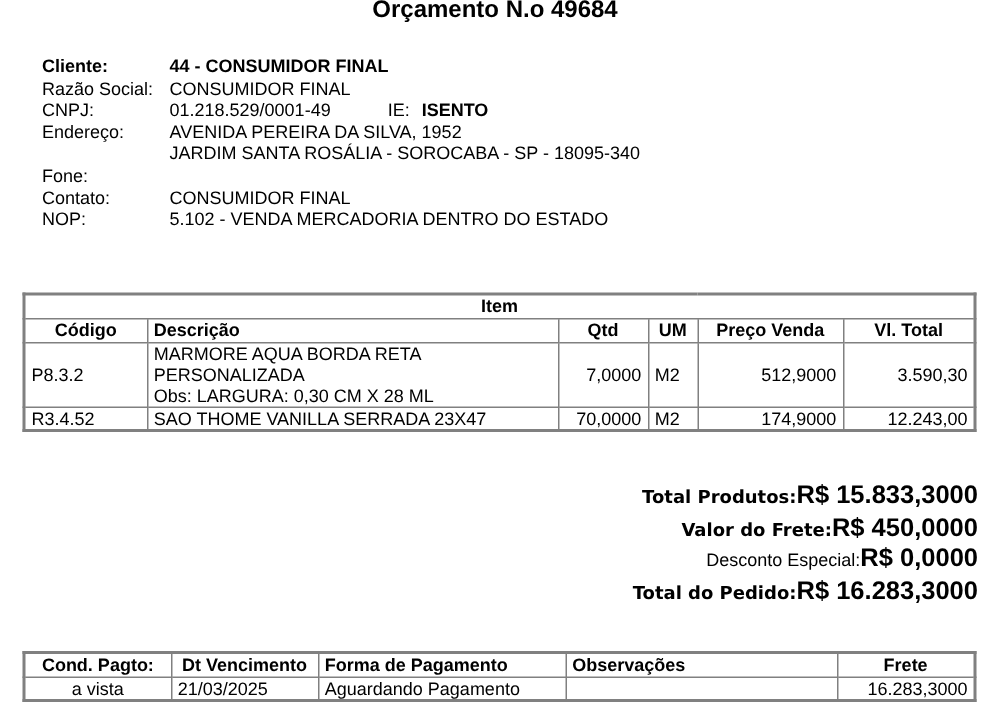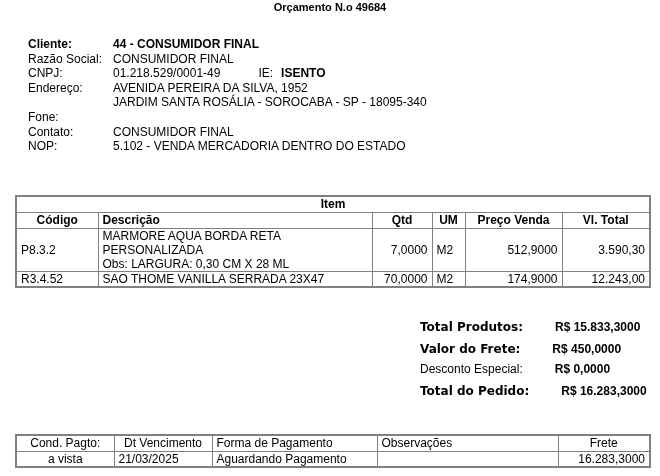--- a/index.html
+++ b/index.html
@@ -3,21 +3,21 @@
 <meta charset="utf-8">
 <style>
   * { box-sizing: border-box; }
   html, body { margin: 0; padding: 0; background: #ffffff; }
   body {
     width: 660px; height: 476px; position: relative; overflow: hidden;
     font-family: "Liberation Sans", sans-serif; font-size: 12px; color: #000;
   }
   .title {
     position: absolute; left: 0; top: 0; width: 660px; text-align: center;
-    font-weight: bold; font-size: 11px; line-height: 14px;
+    font-weight: bold; font-size: 16px; line-height: 14px;
   }
   .info { position: absolute; left: 28px; top: 37px; }
   .info-row { display: flex; height: 14.6px; line-height: 14.6px; }
   .info-label { width: 85px; }
   .info-value { }
   .bold { font-weight: bold; }
   .ie-label { margin-left: 38px; }
   .ie-value { margin-left: 8px; font-weight: bold; }
 
   table { border-collapse: collapse; }
@@ -29,34 +29,34 @@
     border: 1px solid #808080; padding: 0 4px; font-size: 12px; line-height: 14px;
   }
   .items th { font-weight: bold; }
   .items .cap { height: 16px; text-align: center; }
   .items .hdr th { height: 16px; }
   .c { text-align: center; }
   .r { text-align: right; }
   .l { text-align: left; }
 
   .totals { position: absolute; left: 420px; top: 320px; width: 232px; }
-  .trow { display: flex; justify-content: flex-start; align-items: baseline; gap: 32px; }
+  .trow { display: flex; justify-content: flex-end; align-items: baseline; }
   .tl { font-weight: bold; font-family: "DejaVu Sans", sans-serif; font-size: 12px; }
-  .tv { font-weight: bold; font-size: 12px; }
+  .tv { font-weight: bold; font-size: 17px; }
   .tl-normal { font-size: 12px; }
   .tl-big { font-weight: bold; font-family: "DejaVu Sans", sans-serif; font-size: 12px; }
 
   .pay {
     position: absolute; left: 15px; top: 434px; width: 636px;
     border: 2px solid #808080;
   }
   .pay td, .pay th {
     border: 1px solid #808080; padding: 0 4px; font-size: 12px; line-height: 14px; height: 16px;
   }
-  .pay th { font-weight: normal; }
+  .pay th { font-weight: bold; }
 </style>
 </head>
 <body>
 
 <div class="title">Orçamento N.o 49684</div>
 
 <div class="info">
   <div class="info-row">
     <span class="info-label bold">Cliente:</span>
     <span class="info-value bold">44 - CONSUMIDOR FINAL</span>

